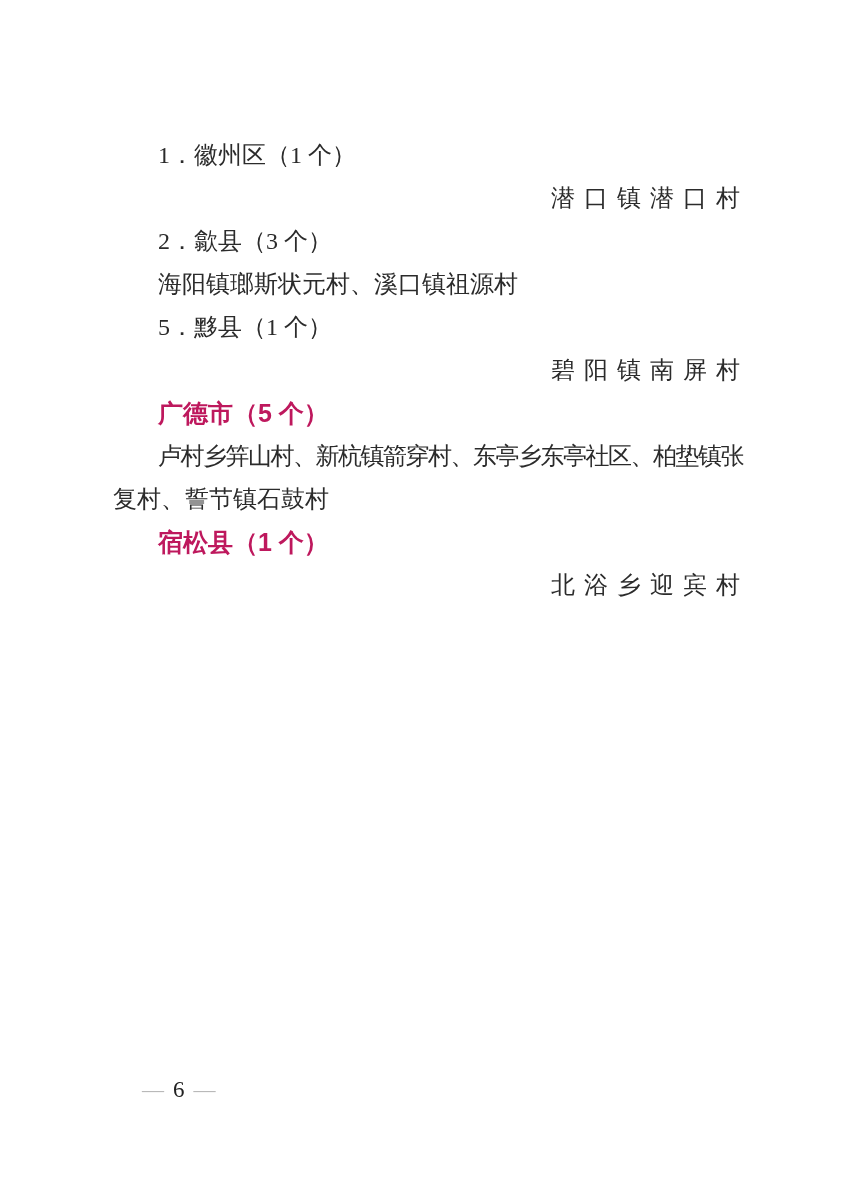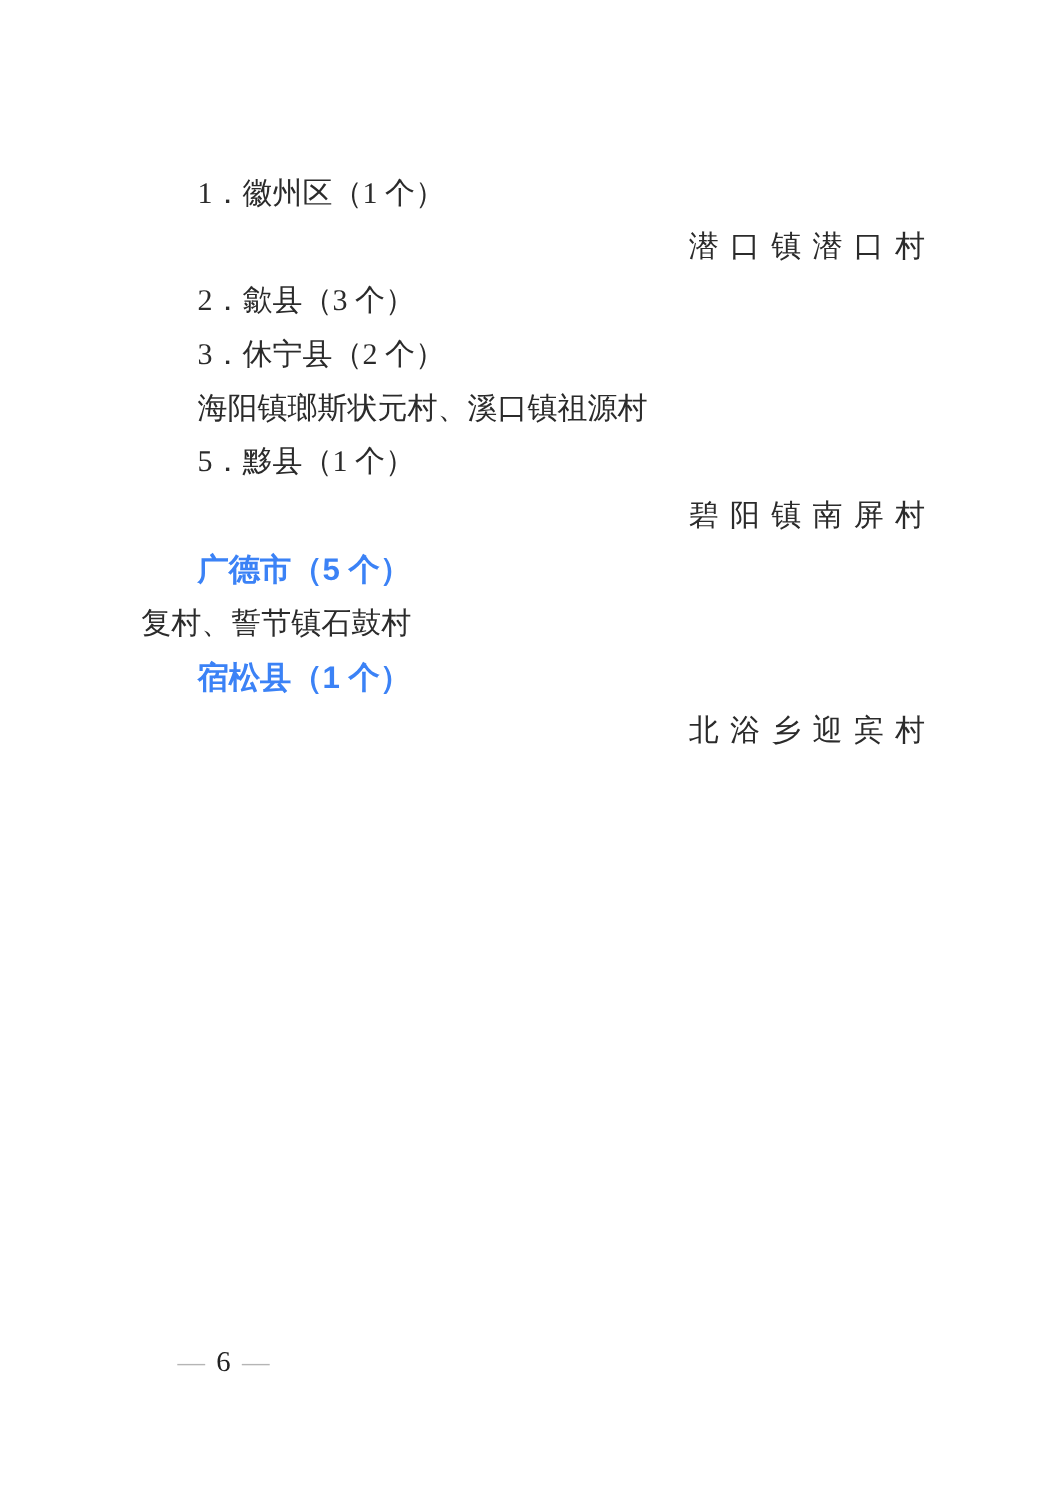--- a/index.html
+++ b/index.html
@@ -41,21 +41,21 @@
   }
   .line.spread {
     letter-spacing: 9px;
     text-align: right;
   }
   .line.tight {
     letter-spacing: -1.5px;
   }
   .line.bold {
     font-weight: bold;
-    color: #3b82f6;
+    color: #be185d;
     font-family: "Liberation Sans", "DejaVu Sans", sans-serif;
     font-size: 25px;
   }
   .footer {
     position: absolute;
     left: 137px;
     top: 1074px;
     height: 32px;
     display: flex;
     align-items: center;
@@ -73,25 +73,25 @@
 </style>
 </head>
 <body>
 
 <div class="page">
 
   <div class="content">
     <div class="line indent">1．徽州区（1 个）</div>
     <div class="line indent spread">潜口镇潜口村</div>
     <div class="line indent">2．歙县（3 个）</div>
-    <div class="line indent">3．休宁县（2 个）</div>
     <div class="line indent">海阳镇瑯斯状元村、溪口镇祖源村</div>
     <div class="line indent">5．黟县（1 个）</div>
     <div class="line indent spread">碧阳镇南屏村</div>
     <div class="line indent bold">广德市（5 个）</div>
+    <div class="line indent tight">卢村乡笄山村、新杭镇箭穿村、东亭乡东亭社区、柏垫镇张</div>
     <div class="line">复村、誓节镇石鼓村</div>
     <div class="line indent bold">宿松县（1 个）</div>
     <div class="line indent spread">北浴乡迎宾村</div>
   </div>
 
   <div class="footer">
     <span class="dash">—</span>
     <span class="page-num">6</span>
     <span class="dash">—</span>
   </div>

